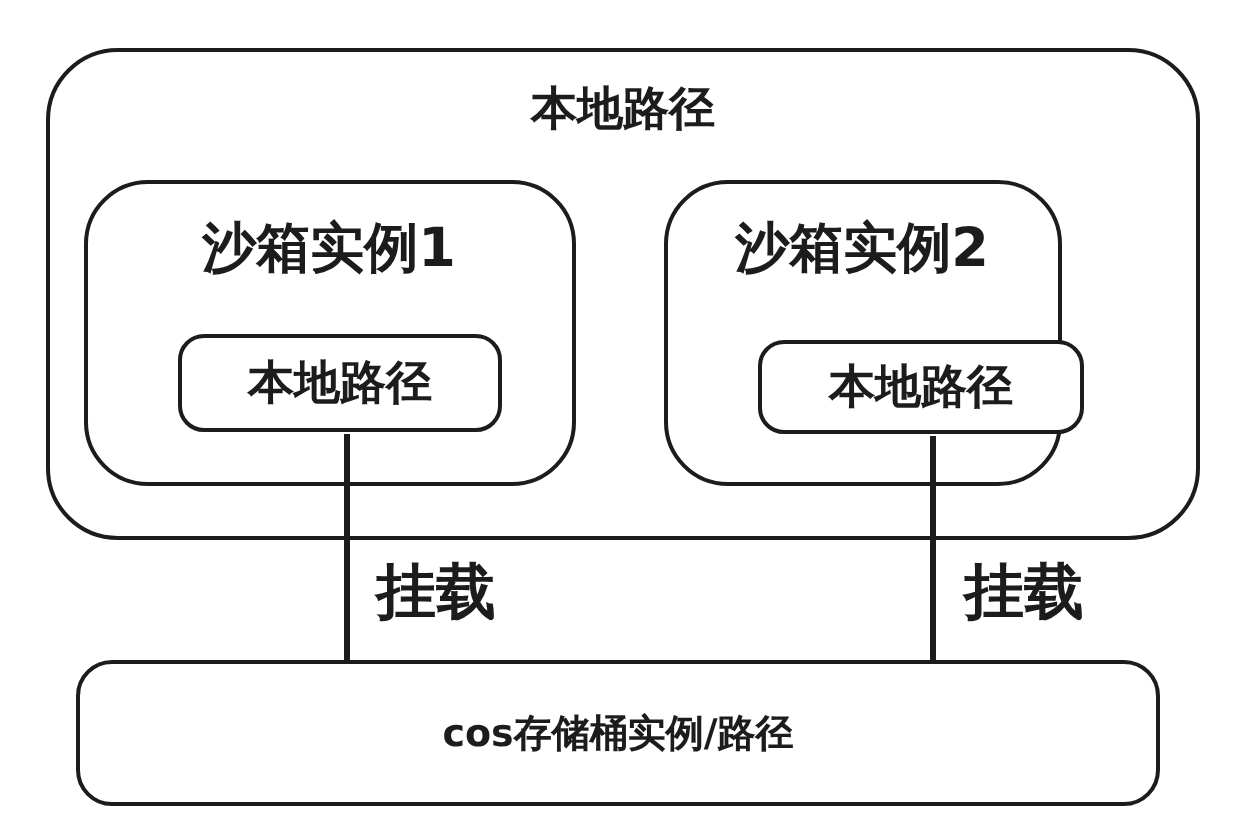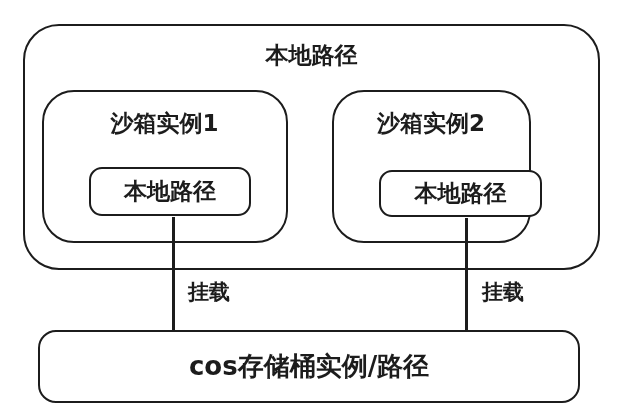--- a/index.html
+++ b/index.html
@@ -28,44 +28,44 @@
   .centered-x { left: 0; right: 0; text-align: center; }
 
   
   .outer-box { left: 23px; top: 24px; width: 577px; height: 246px; border-radius: 36px; }
   .outer-title { top: 17px; font-size: 23px; }
 
   
   .instance { top: 63.5px; width: 246px; height: 153px; border-radius: 32px; }
   .instance-1 { left: 16.5px; }
   .instance-2 { left: 306.5px; width: 199px; }
-  .instance-label { top: 19px; font-size: 23px; }
+  .instance-label { top: 19px; font-size: 27px; }
 
   
   .path-box {
     left: 45.5px; top: 75.5px; width: 162px; height: 49px; border-radius: 13px;
     display: flex; align-items: center; justify-content: center; font-family: Liberation Mono, monospace;
   }
   .instance-2 .path-box { top: 78.5px; width: 163px; height: 47px; }
   .path-label { position: static; font-size: 23px; font-weight: 700; white-space: nowrap; }
 
   
   .mount-line { position: absolute; width: 3px; background: var(--stroke, #1c1c1c); }
   .mount-line-1 { left: 171.5px; top: 217px; height: 115px; }
   .mount-line-2 { left: 464.5px; top: 218px; height: 114px; }
-  .mount-label { font-size: 21px; top: 281px; }
+  .mount-label { font-size: 30px; top: 281px; }
   .mount-label-1 { left: 188px; }
   .mount-label-2 { left: 482px; }
 
   
   .storage-box {
     left: 38px; top: 330px; width: 542px; height: 73px; border-radius: 18px;
     display: flex; align-items: center; justify-content: center;
   }
-  .storage-label { position: static; font-size: 26px; font-weight: 700; white-space: nowrap; }
+  .storage-label { position: static; font-size: 19px; font-weight: 700; white-space: nowrap; }
 </style>
 </head>
 <body>
 
 <div class="canvas">
 
   <div class="box outer-box">
     <div class="lbl centered-x outer-title">本地路径</div>
 
     <div class="box instance instance-1">

